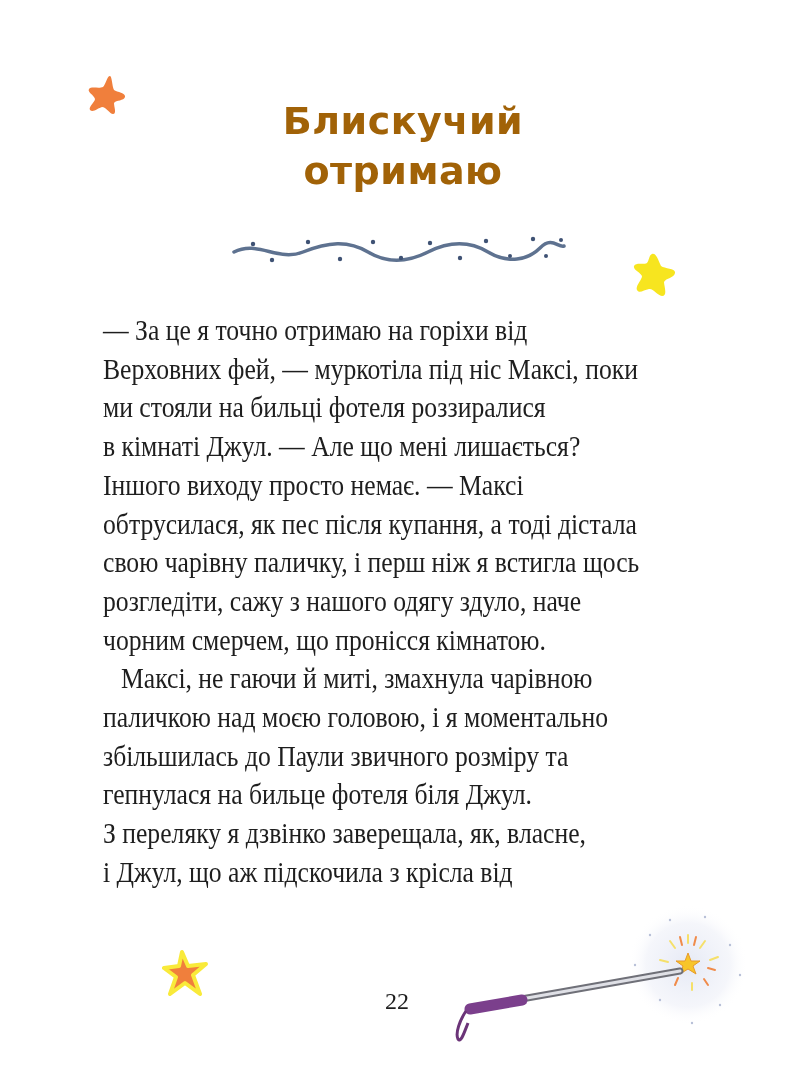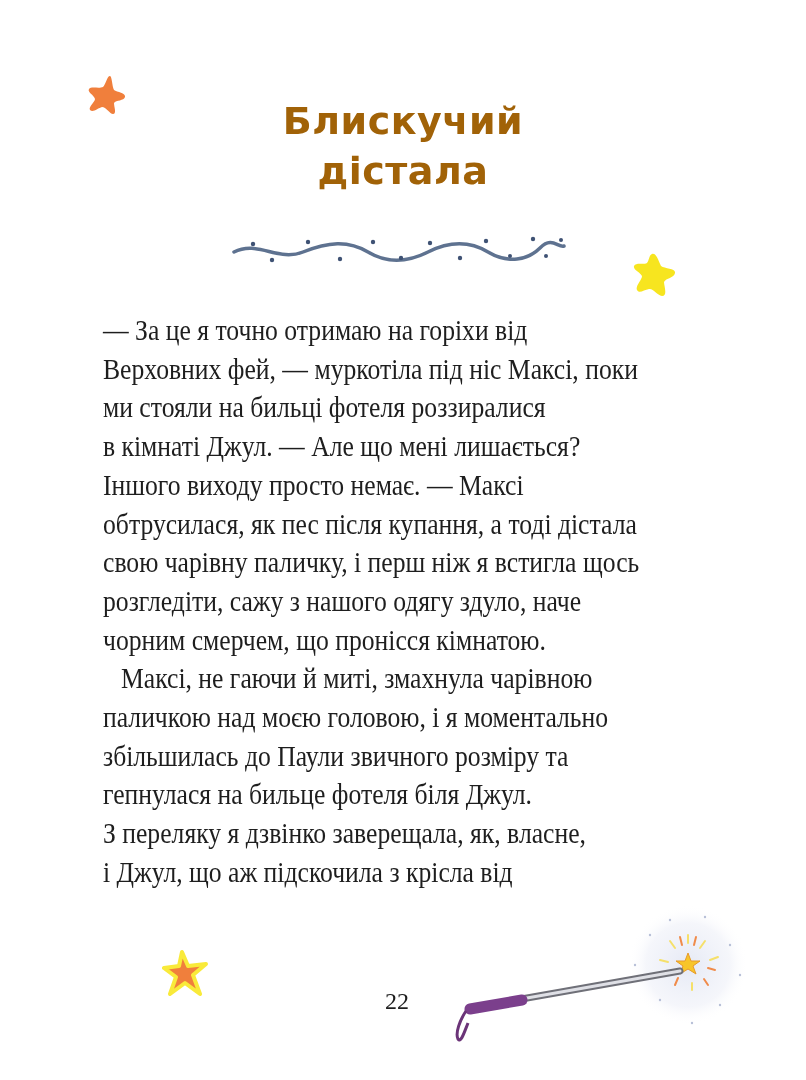--- a/index.html
+++ b/index.html
@@ -34,21 +34,21 @@
 <body>
 
 <div>
 
   <svg class="star" style="left:84px;top:72px;" width="46" height="46" viewBox="0 0 46 46">
     <path d="M26 4 C28 4 28 14 30 18 C33 20 42 21 41 25 C40 29 32 28 30 31 C30 35 33 42 29 42 C26 42 22 35 18 35 C14 36 9 41 6 38 C4 35 11 30 11 27 C10 23 3 20 5 17 C7 14 15 17 19 15 C22 12 23 4 26 4 Z" fill="#f07f3c"></path>
   </svg>
 
   <h1 class="title" style="margin:0;">
     <span>Блискучий</span>
-    <span>дістала</span>
+    <span>отримаю</span>
   </h1>
 
   <svg class="divider" viewBox="0 0 340 36">
     <path d="M6 18 C 30 6, 50 28, 75 18 S 120 6, 140 18 S 180 28, 200 18 S 240 6, 260 18 S 300 26, 312 14 S 330 14, 336 12" fill="none" stroke="#5e7290" stroke-width="3.5" stroke-linecap="round"></path>
     <g fill="#3f5274">
       <circle cx="25" cy="10" r="2.2"></circle>
         <circle cx="44" cy="26" r="2.2"></circle>
       <circle cx="80" cy="8" r="2.2"></circle>
         <circle cx="112" cy="25" r="2.2"></circle>
       <circle cx="145" cy="8" r="2.2"></circle>

